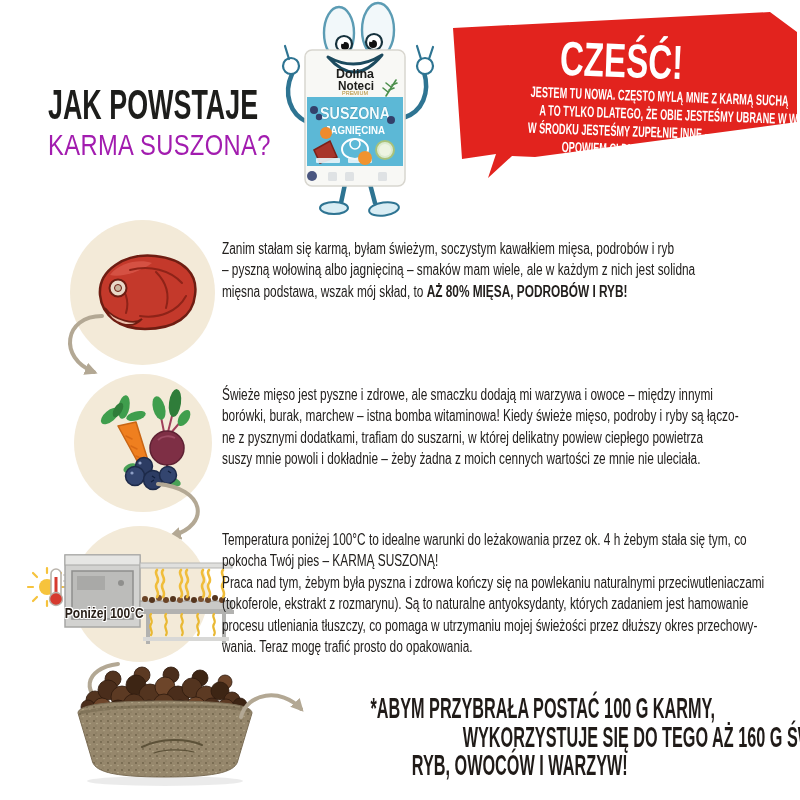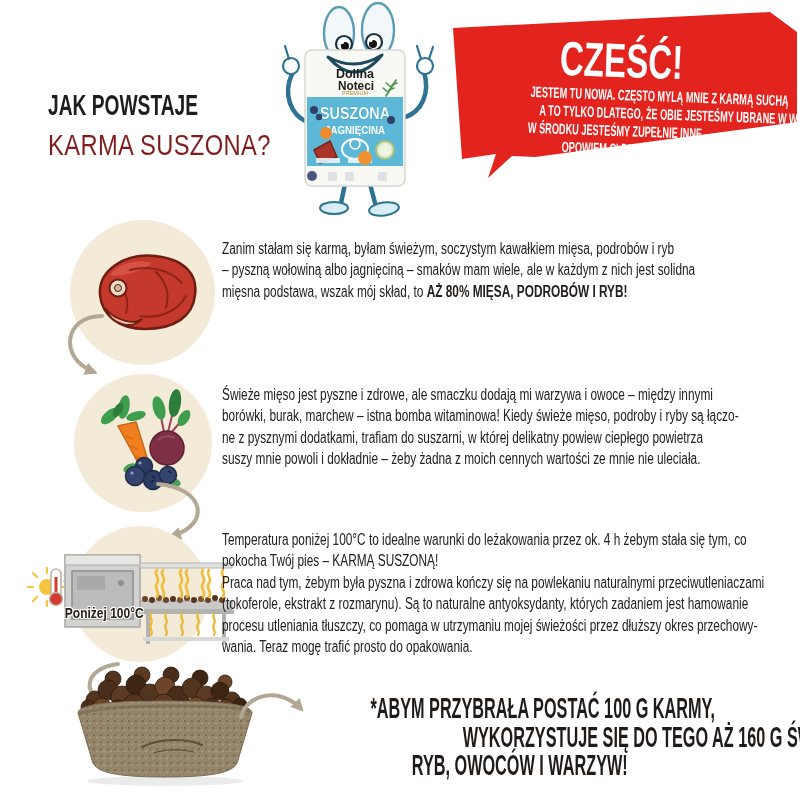--- a/index.html
+++ b/index.html
@@ -3,22 +3,22 @@
 <meta charset="utf-8">
 <style>
   html,body{margin:0;padding:0;}
   body{font-family:"Liberation Sans",sans-serif;background:#fff;}
   .canvas{position:relative;width:800px;height:800px;background:#fff;overflow:hidden;}
   .abs{position:absolute;}
   
   .lineL{display:block;white-space:nowrap;transform:scaleX(var(--sx,1));transform-origin:left top;}
   .ctr{text-align:center;}
   .lineC{display:inline-block;white-space:nowrap;transform:scaleX(var(--sx,1));transform-origin:center top;}
-  .title1{left:48px;top:84px;font-size:30px;font-weight:700;color:#1d1d1b;line-height:42px;--sx:.64;}
-  .title2{left:48px;top:129px;font-size:30px;font-weight:400;color:#7f1d1d;line-height:32px;--sx:.79;letter-spacing:.5px;}
+  .title1{left:48px;top:84px;font-size:42px;font-weight:700;color:#1d1d1b;line-height:42px;--sx:.64;}
+  .title2{left:48px;top:129px;font-size:30px;font-weight:400;color:#a21caf;line-height:32px;--sx:.79;letter-spacing:.5px;}
   .para{color:#23201e;font-size:16px;line-height:21.4px;}
   .para .lineL{--sx:.74;}
   .para b{font-weight:700;}
   .step-circle{position:absolute;border-radius:50%;background:#f3ead8;}
   .bubble-text{left:448px;top:36px;width:344px;transform:rotate(2deg);color:#fff;}
   .bubble-head{font-size:48px;font-weight:700;line-height:50px;--sx:.69;}
   .bubble-line{font-size:15px;font-weight:700;line-height:16.2px;--sx:.61;}
   .footer{left:235px;top:694px;width:570px;color:#201b18;}
   .footer .lineC{font-size:29px;font-weight:700;line-height:28.5px;--sx:.56;}
   .machine-label{left:24px;top:604px;width:130px;text-align:right;}

